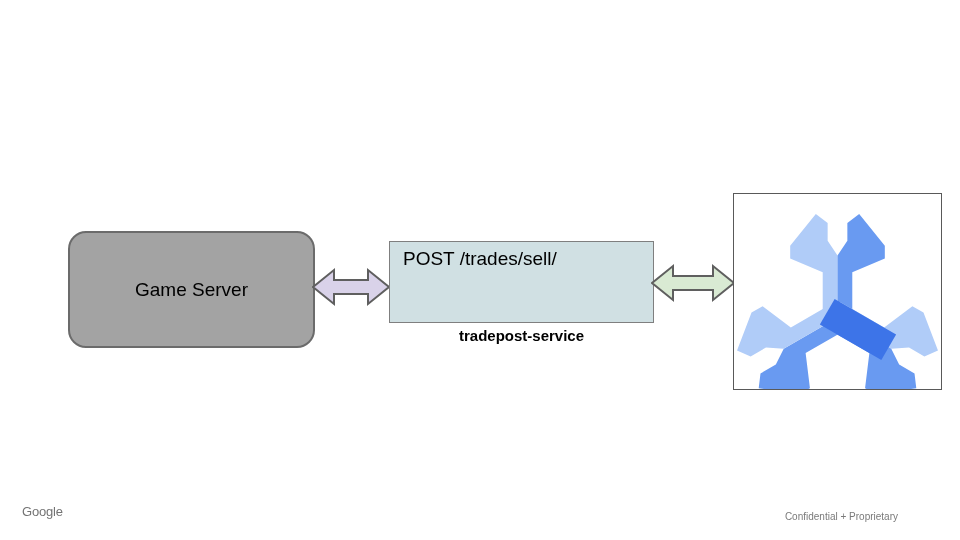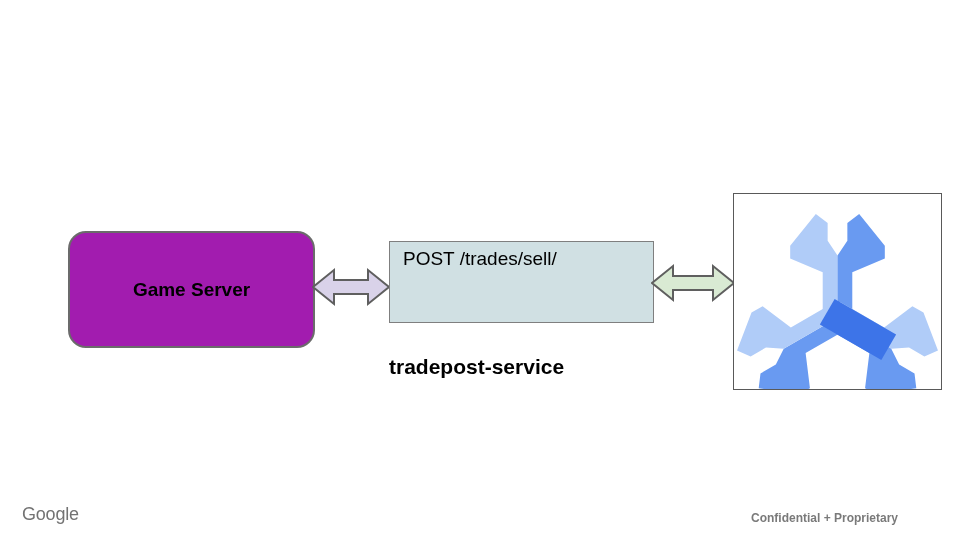--- a/index.html
+++ b/index.html
@@ -3,46 +3,45 @@
 <meta charset="utf-8">
 <style>
   html,body{margin:0;padding:0;background:#e8e8e8;}
   .slide{
     position:relative;width:960px;height:540px;background:#ffffff;
     overflow:hidden;font-family:"Liberation Sans",sans-serif;color:#000;
   }
   .abs{position:absolute;}
   .game-server{
     left:68px;top:231px;width:247px;height:117px;
-    background:#a21caf;border:2px solid #6b6b6b;border-radius:18px;
+    background:#a3a3a3;border:2px solid #6b6b6b;border-radius:18px;
     box-sizing:border-box;display:flex;align-items:center;justify-content:center;
     font-size:19px;
-    font-weight:bold;
   }
   .service-box{
     left:389px;top:241px;width:265px;height:82px;
     background:#d0e0e3;border:1px solid #7f7f7f;box-sizing:border-box;
     padding:4px 0 0 13px;font-size:19px;line-height:25px;white-space:nowrap;
   }
   .service-caption{
-    left:389px;top:327px;width:265px;text-align:left;
-    font-size:21px;font-weight:bold;margin-top:28px;
+    left:389px;top:327px;width:265px;text-align:center;
+    font-size:15px;font-weight:bold;
   }
   .arrow-left-svg{left:312px;top:267px;}
   .arrow-right-svg{left:651px;top:263px;}
   .logo-box{
     left:733px;top:193px;width:209px;height:197px;
     background:#ffffff;border:1px solid #595959;box-sizing:border-box;
   }
   .logo-box svg{display:block;width:100%;height:100%;}
   .brand{
-    left:22px;top:504px;font-size:18px;color:#737373;letter-spacing:-0.2px;
+    left:22px;top:504px;font-size:13px;color:#737373;letter-spacing:-0.2px;
   }
   .conf-note{
-    right:62px;top:511px;font-size:12px;color:#7a7a7a;font-weight:bold;
+    right:62px;top:511px;font-size:10px;color:#7a7a7a;
   }
 </style>
 </head>
 <body>
 
 <div class="slide">
 
   <div class="abs game-server">
     <span>Game Server</span>
   </div>

